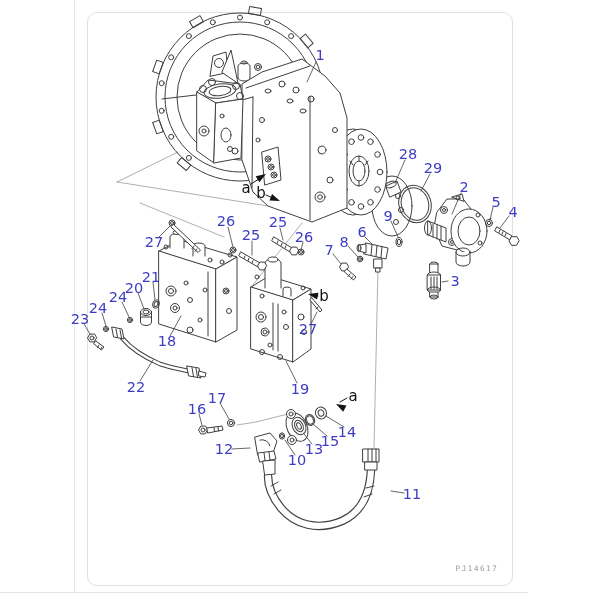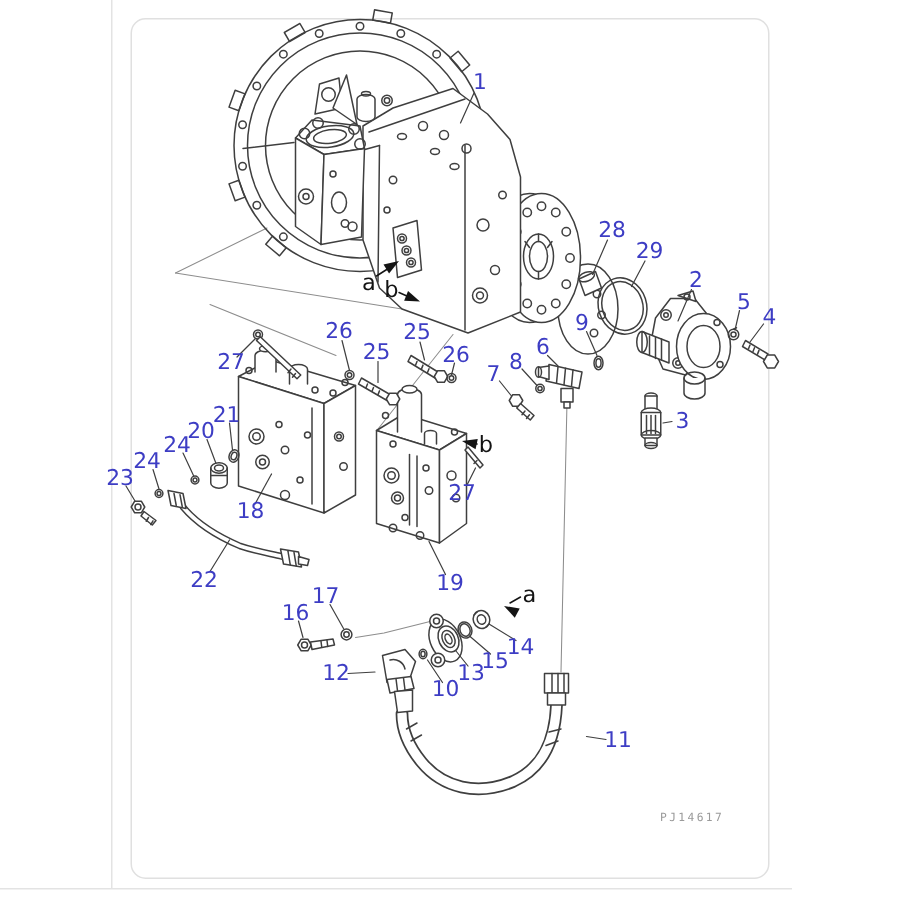--- a/index.html
+++ b/index.html
@@ -7,21 +7,21 @@
     width:600px;height:600px;position:relative;overflow:hidden;
     background:#ffffff;font-family:"DejaVu Sans",sans-serif;
   }
   .page-vline{position:absolute;left:74px;top:0;width:1px;height:592px;background:#e3e3e3;}
   .page-hline{position:absolute;left:0;top:592px;width:528px;height:1px;background:#e3e3e3;}
   .drawing-frame{
     position:absolute;left:87px;top:12px;width:426px;height:574px;
     border:1.5px solid #e0e0e0;border-radius:10px;box-sizing:border-box;
   }
   .drawing-code{
-    position:absolute;left:440px;top:540px;width:74px;text-align:left;
+    position:absolute;left:440px;top:564px;width:74px;text-align:center;
     font-size:7.5px;letter-spacing:1.6px;color:#9a9a9a;
     font-family:"DejaVu Sans Mono","DejaVu Sans",monospace;
   }
   svg.diagram{position:absolute;left:0;top:0;}
   .callout{font:14.5px "DejaVu Sans",sans-serif;}
   .marker-letter{font:15px "DejaVu Sans",sans-serif;}
 </style>
 </head>
 <body>
 

